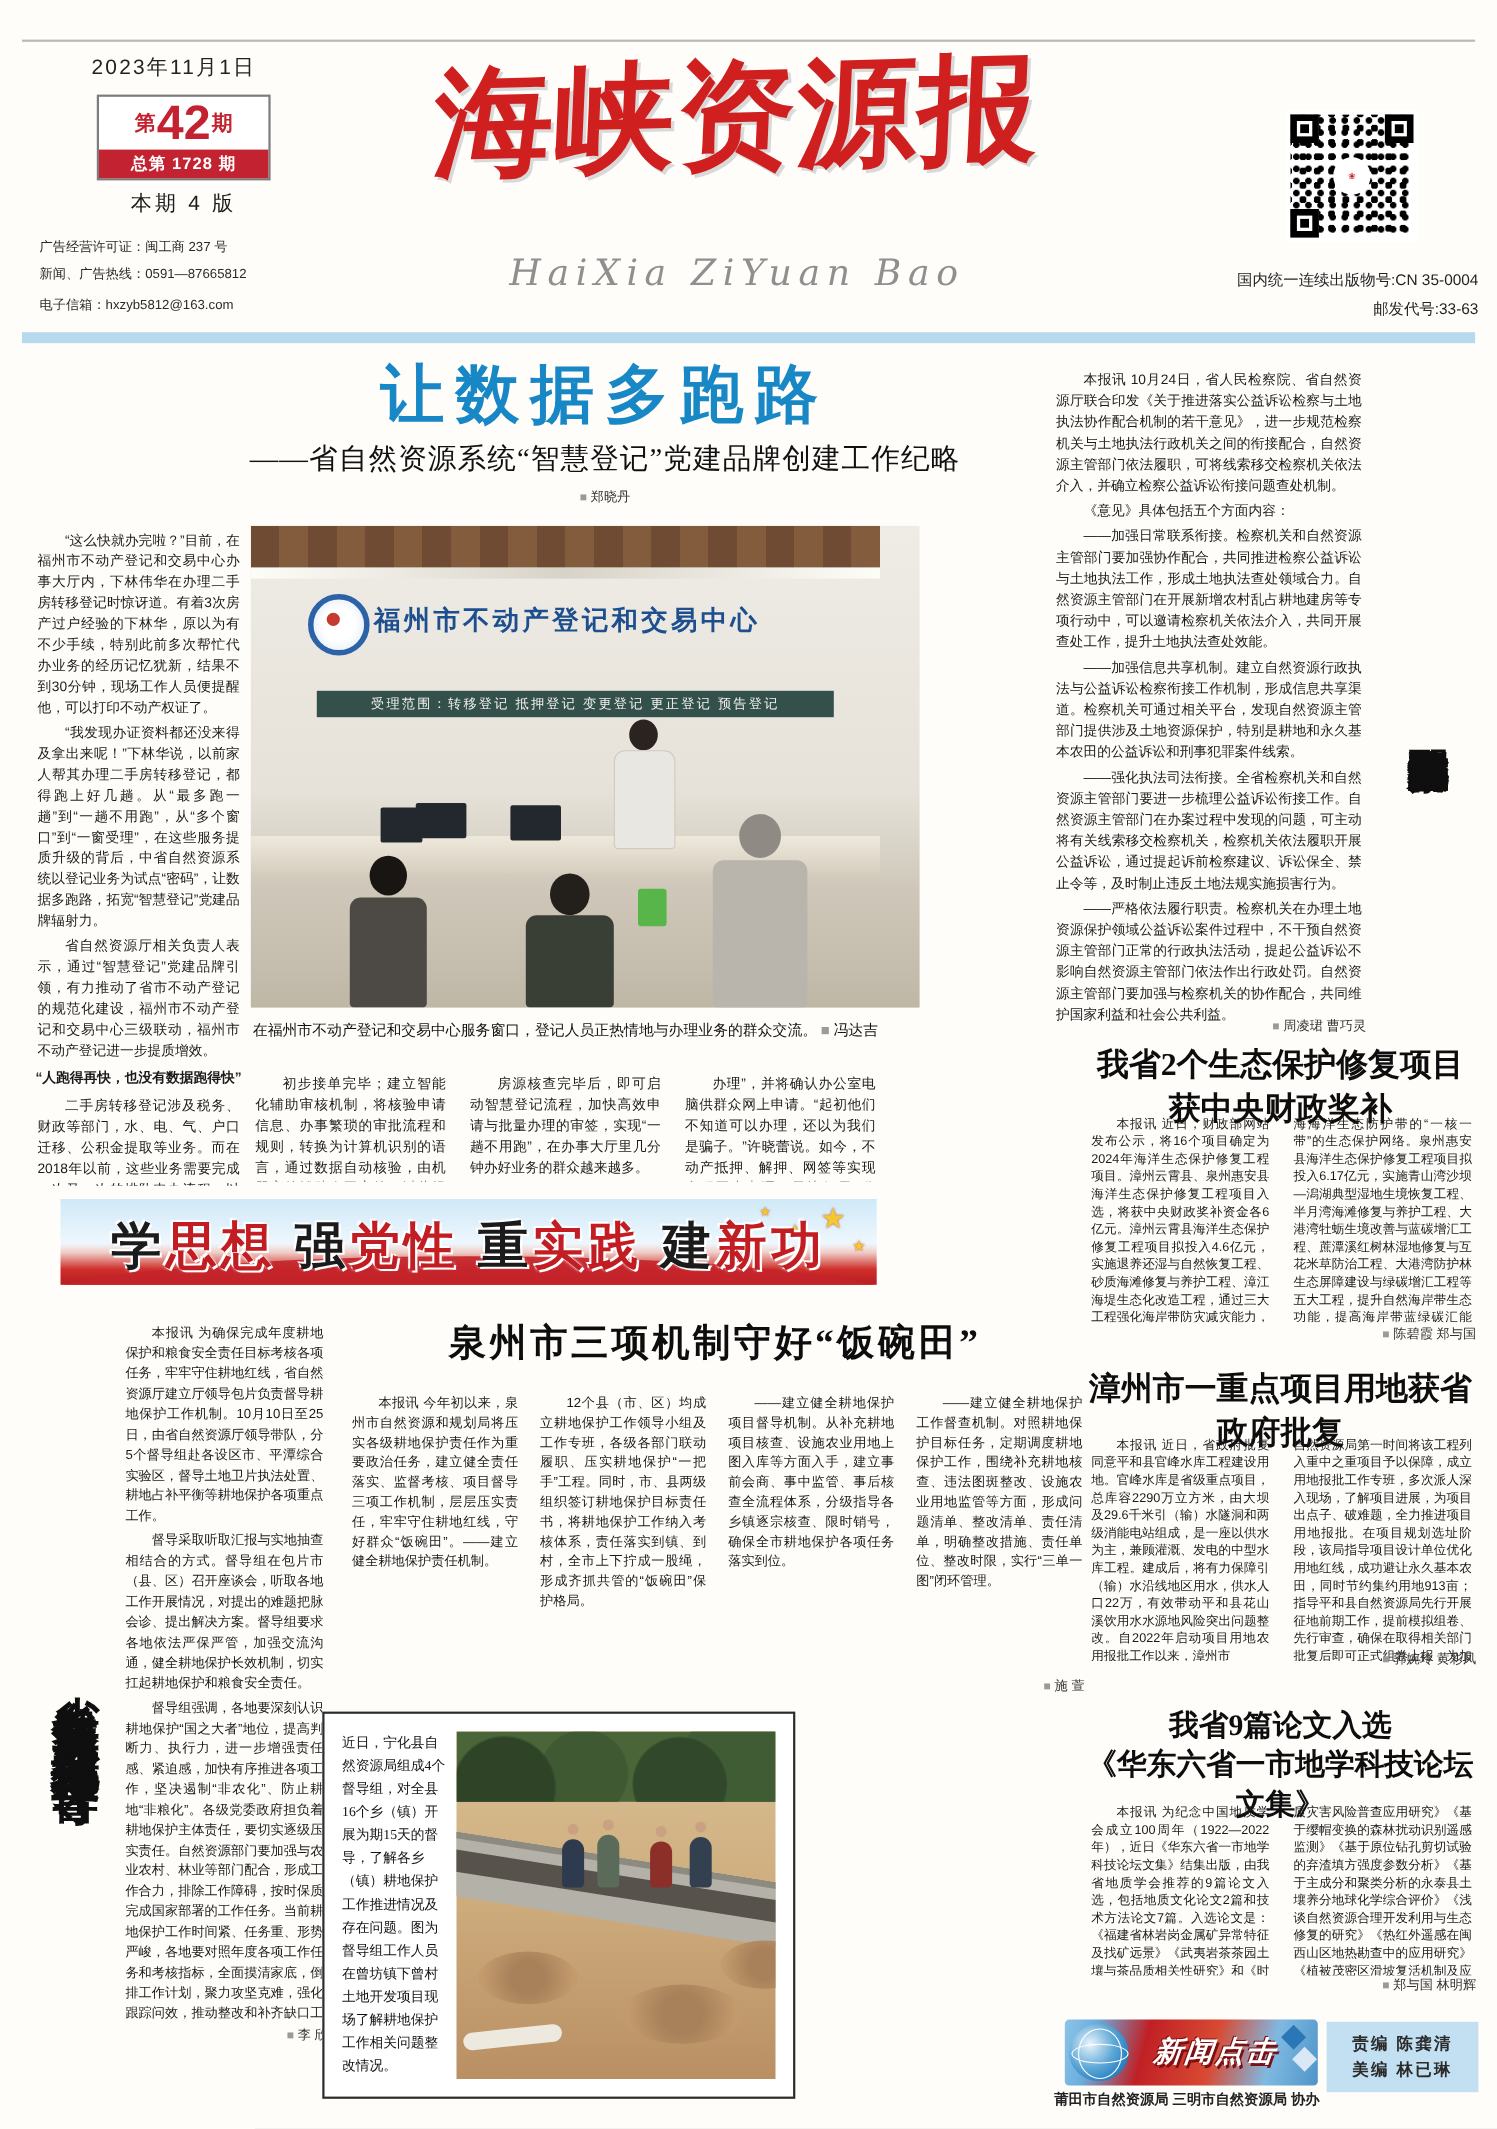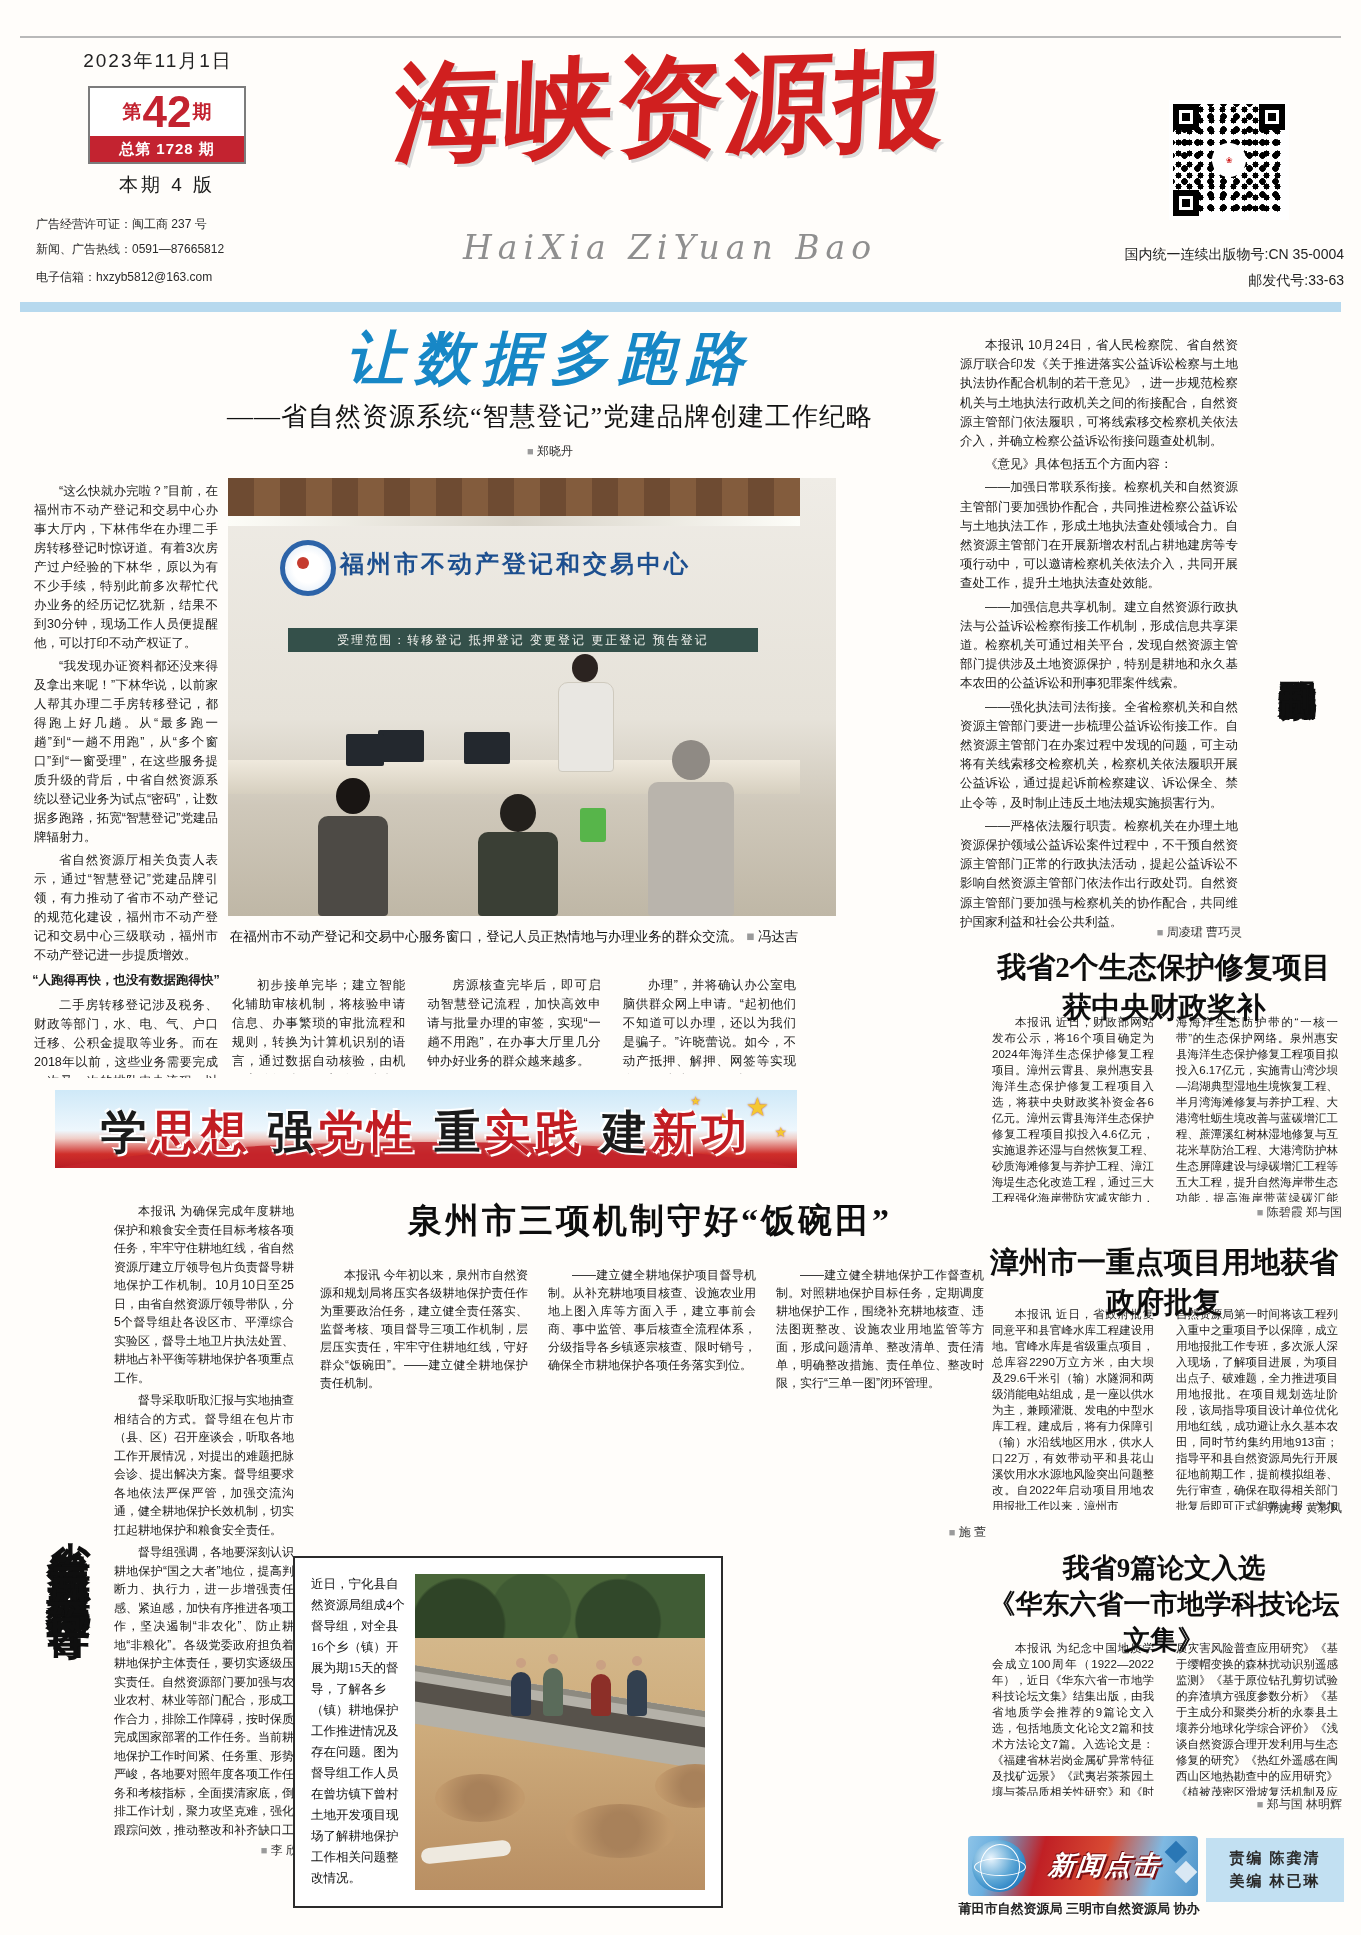--- a/index.html
+++ b/index.html
@@ -37,21 +37,21 @@
   .qr .finder::after{content:"";position:absolute;left:3px;top:3px;width:8px;height:8px;background:#000;}
   .qr .f1{left:0;top:0;} .qr .f2{right:0;top:0;} .qr .f3{left:0;bottom:0;}
   .qr .logo{position:absolute;left:39px;top:39px;width:34px;height:34px;border-radius:50%;background:#fff;
             display:flex;align-items:center;justify-content:center;font-size:8px;color:#d01f1f;}
   .cnno{left:1040px;top:246px;width:304px;text-align:right;font-size:14px;color:#222;}
   .postno{left:1040px;top:272px;width:304px;text-align:right;font-size:14px;color:#222;}
   .blueband{left:20px;top:302px;width:1321px;height:10px;background:#b7d9ee;}
 
   
   .lead-h{left:130px;top:320px;width:840px;text-align:center;color:#1787c6;font-weight:bold;
-          font-size:58px;letter-spacing:10px;font-style:italic;}
+          font-size:58px;letter-spacing:10px;}
   .lead-sub{left:100px;top:399px;width:900px;text-align:center;font-size:26px;color:#111;
             font-family:"Liberation Serif","DejaVu Serif",serif;letter-spacing:1px;}
   .lead-by{left:100px;top:443px;width:900px;text-align:center;}
   .lead-left{left:30px;top:478px;width:192px;height:600px;font-size:12.5px;line-height:19px;}
   .lead-left .subhead{text-indent:0;text-align:center;font-weight:bold;margin:6px 0;}
   .lead-cols{left:228px;top:972px;width:572px;height:102px;display:flex;gap:14px;}
   .lead-cols > div{flex:1;font-size:12.5px;line-height:19px;}
   .caption{left:228px;top:928px;width:572px;text-align:center;font-size:13.5px;color:#111;
            font-family:"Liberation Serif","DejaVu Serif",serif;}
 
@@ -277,20 +277,23 @@
     <span class="mk">■</span>
     <span>李 欣</span>
   </div>
 
   <div class="abs qz-h">泉州市三项机制守好“饭碗田”</div>
   <div class="abs qz-cols">
     <div class="jtext">
         <p>本报讯 今年初以来，泉州市自然资源和规划局将压实各级耕地保护责任作为重要政治任务，建立健全责任落实、监督考核、项目督导三项工作机制，层层压实责任，牢牢守住耕地红线，守好群众“饭碗田”。——建立健全耕地保护责任机制。</p>
       </div>
     <div class="jtext">
+        <p>12个县（市、区）均成立耕地保护工作领导小组及工作专班，各级各部门联动履职、压实耕地保护“一把手”工程。同时，市、县两级组织签订耕地保护目标责任书，将耕地保护工作纳入考核体系，责任落实到镇、到村，全市上下拧成一股绳，形成齐抓共管的“饭碗田”保护格局。</p>
+      </div>
+    <div class="jtext">
         <p>——建立健全耕地保护项目督导机制。从补充耕地项目核查、设施农业用地上图入库等方面入手，建立事前会商、事中监管、事后核查全流程体系，分级指导各乡镇逐宗核查、限时销号，确保全市耕地保护各项任务落实到位。</p>
       </div>
     <div class="jtext">
         <p>——建立健全耕地保护工作督查机制。对照耕地保护目标任务，定期调度耕地保护工作，围绕补充耕地核查、违法图斑整改、设施农业用地监管等方面，形成问题清单、整改清单、责任清单，明确整改措施、责任单位、整改时限，实行“三单一图”闭环管理。</p>
       </div>
   </div>
   <div class="abs qz-by byline">
     <span class="mk">■</span>
     <span>施 萱</span>
   </div>

